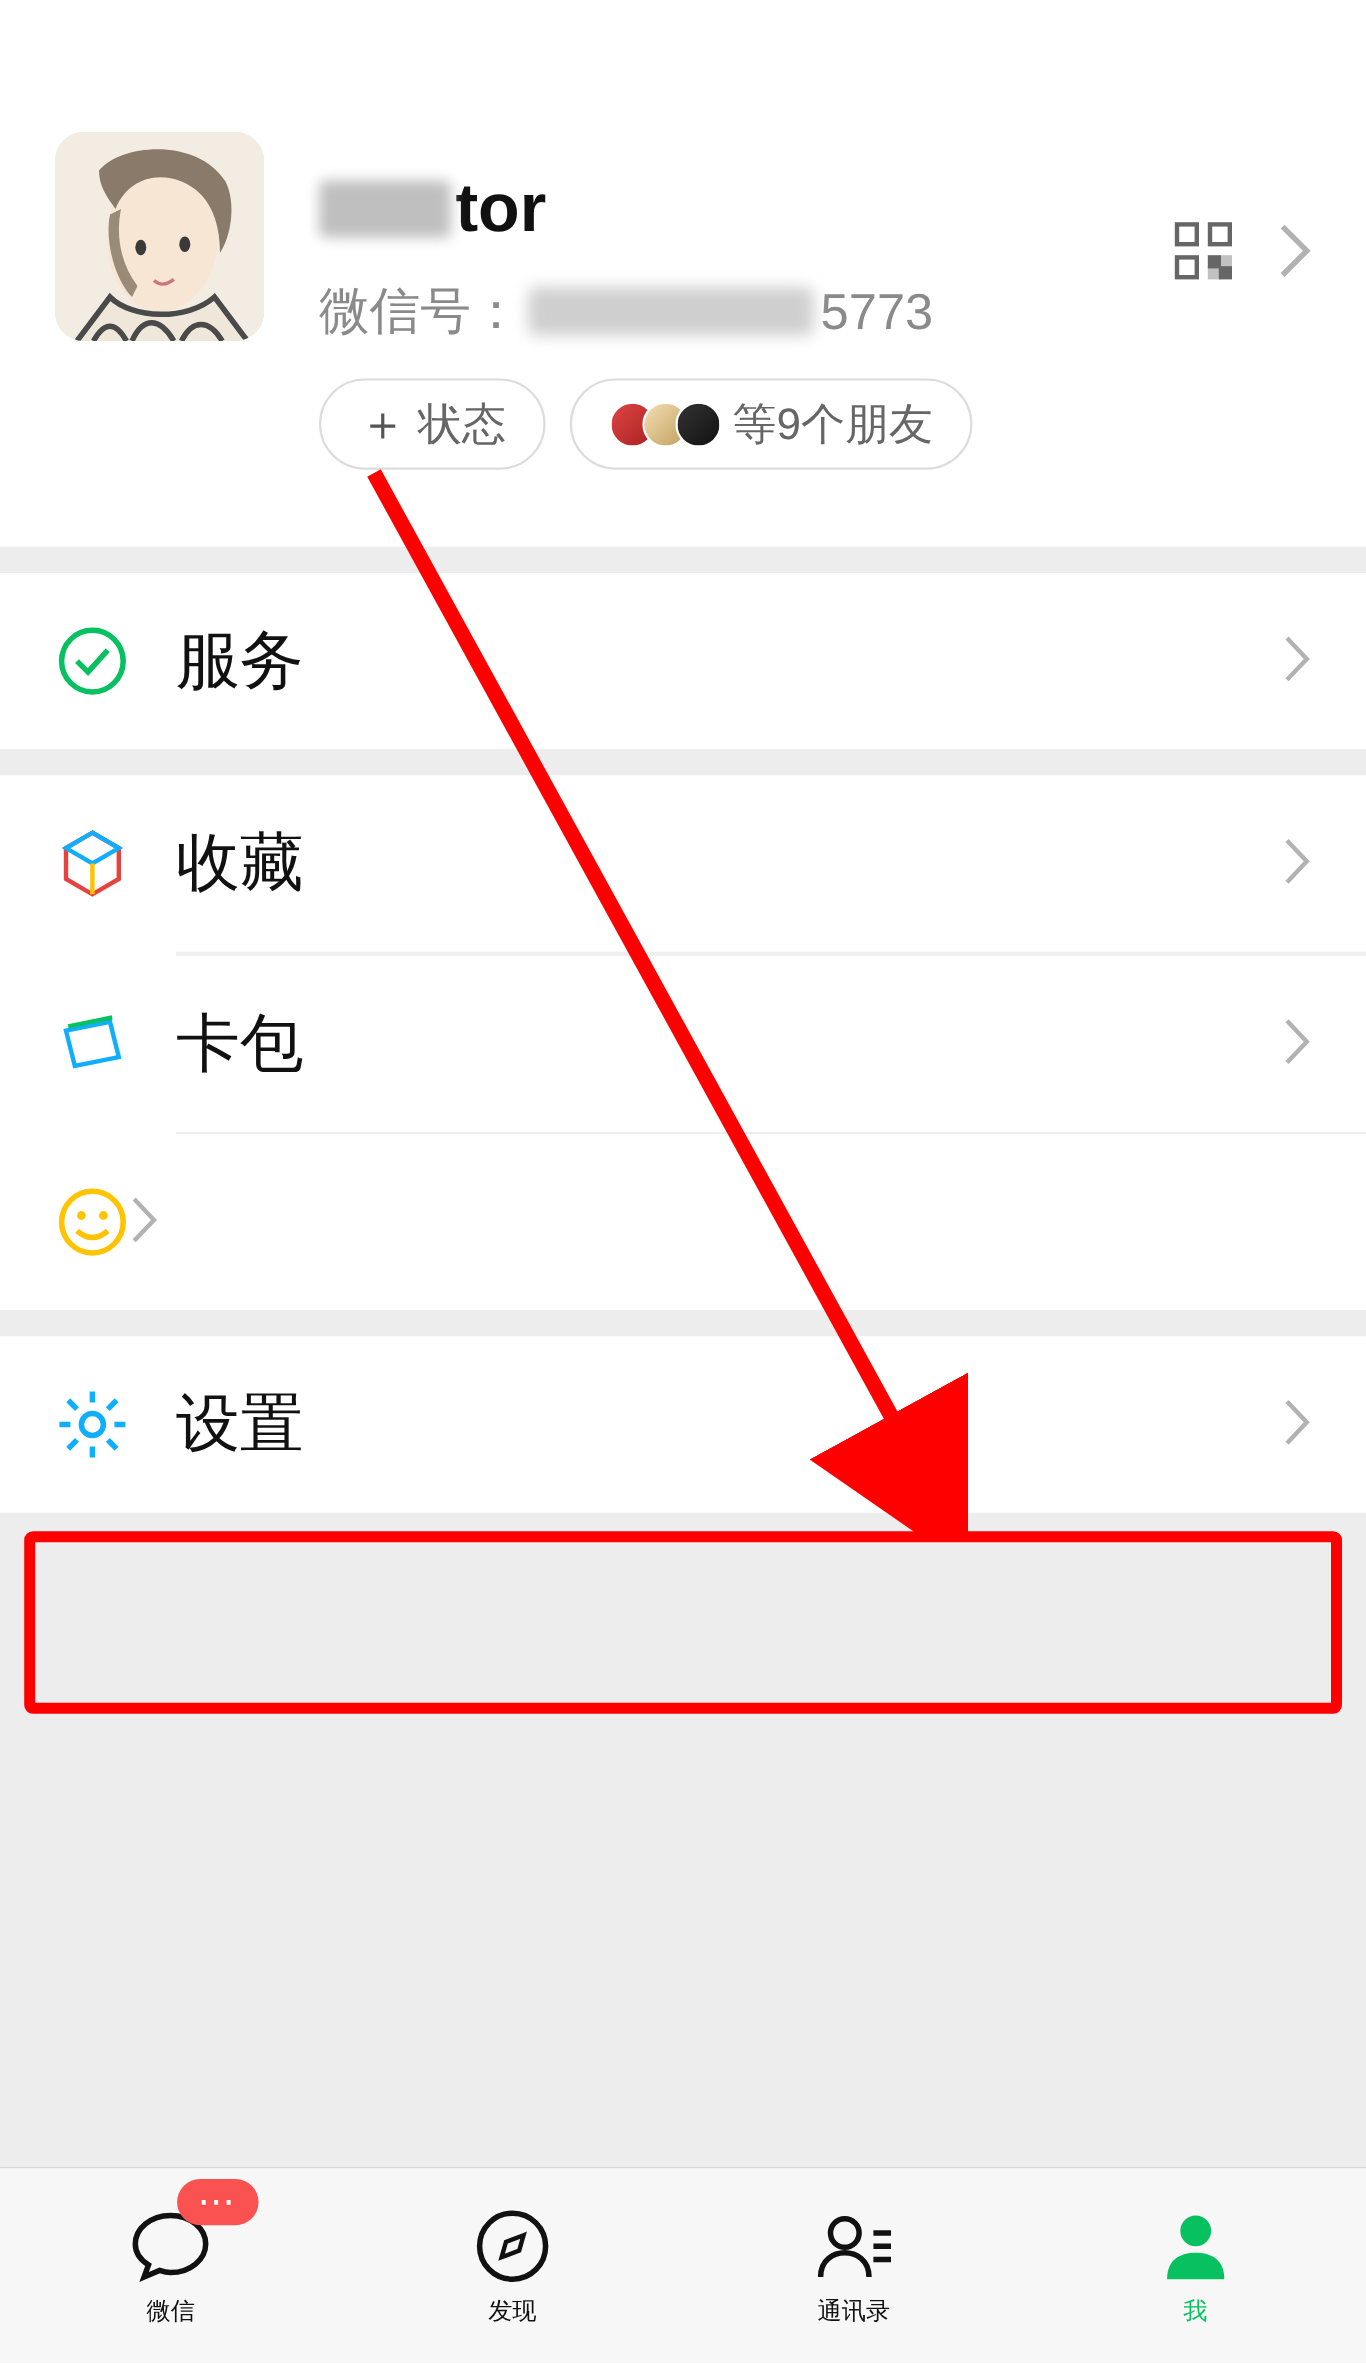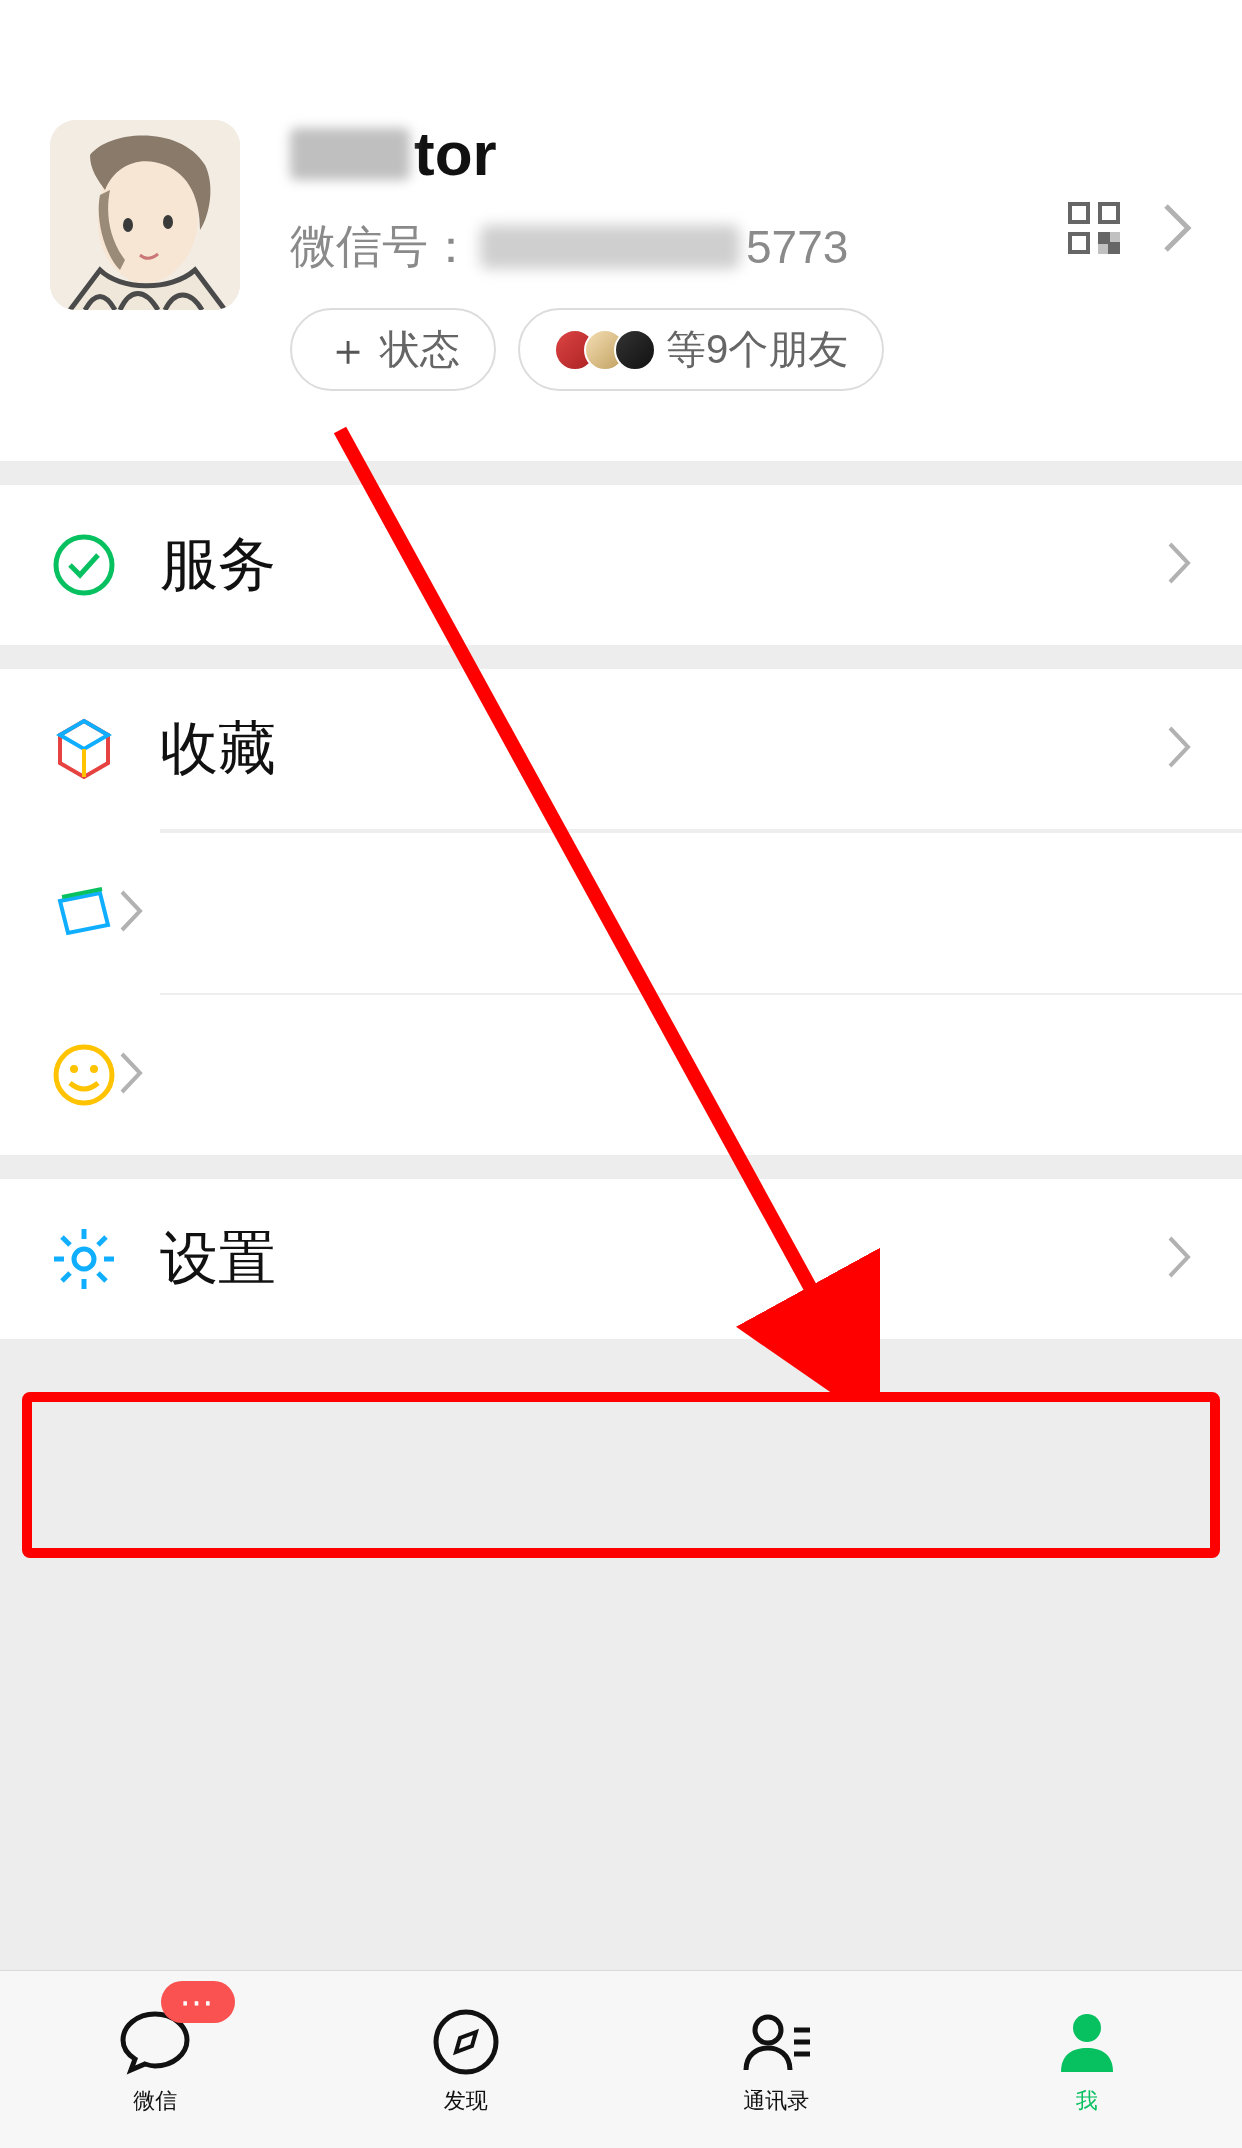--- a/index.html
+++ b/index.html
@@ -3,21 +3,21 @@
 <meta charset="utf-8">
 <style>
   * { margin: 0; padding: 0; box-sizing: border-box; }
   html, body { width: 1242px; height: 2148px; font-family: -apple-system, "PingFang SC", "Helvetica Neue", Arial, sans-serif; background: #ededed; overflow: hidden; }
   .screen { width: 1242px; height: 2148px; background: #ededed; position: relative; }
 
   
   .profile-card { background: #fff; padding: 120px 50px 70px 50px; display: flex; align-items: flex-start; position: relative; }
   .avatar { width: 190px; height: 190px; border-radius: 26px; background: linear-gradient(135deg,#f3ede5 0%,#e9dfd4 100%); flex-shrink: 0; position: relative; overflow: hidden; }
   .avatar svg { width: 100%; height: 100%; }
-  .profile-info { flex: 1; padding-left: 50px; display: flex; flex-direction: column; }
+  .profile-info { flex: 1; padding-left: 50px; display: flex; flex-direction: column; margin-top: 36px; }
   .nickname { font-size: 62px; font-weight: 600; color: #111; line-height: 1.1; display: flex; align-items: center; }
   .nickname .blur { display:inline-block; width:120px; height:52px; background:#bfbfbf; border-radius:6px; filter: blur(6px); margin-right:4px; }
   .wxid-row { margin-top: 28px; font-size: 46px; color: #8a8a8a; display: flex; align-items: center; }
   .wxid-row .blur2 { display:inline-block; width:260px; height:44px; background:#cfcfcf; border-radius:8px; filter: blur(7px); margin: 0 6px; }
   .pills { margin-top: 30px; display: flex; gap: 22px; }
   .pill { border: 2px solid #dcdcdc; border-radius: 60px; padding: 12px 34px; font-size: 40px; color: #666; display: inline-flex; align-items: center; gap: 10px; background:#fff; }
   .pill .plus { font-size: 44px; line-height: 1; color:#555; }
   .friend-avatars { display: inline-flex; }
   .friend-avatars span { width: 42px; height: 42px; border-radius: 50%; border: 2px solid #fff; margin-left: -12px; }
   .friend-avatars span:first-child { margin-left: 0; }
@@ -151,20 +151,21 @@
     </div>
     <div class="divider"></div>
     <div class="divider"></div>
     <div class="row">
       <span class="icon">
         <svg viewBox="0 0 68 68">
             <path d="M10 22 L50 14 L58 46 L18 54 Z" fill="none" stroke="#10aeff" stroke-width="4"></path>
             <line x1="12" y1="18" x2="52" y2="10" stroke="#07c160" stroke-width="4"></line>
           </svg>
       </span>
+      <span class="label">卡包</span>
       <span class="chev"><svg viewBox="0 0 26 46">
             <polyline points="4,4 22,23 4,42" fill="none" stroke="currentColor" stroke-width="4"></polyline>
           </svg></span>
     </div>
     <div class="divider"></div>
     <div class="row">
       <span class="icon">
         <svg viewBox="0 0 68 68">
             <circle cx="34" cy="34" r="28" fill="none" stroke="#ffc300" stroke-width="5"></circle>
             <circle cx="24" cy="28" r="4" fill="#ffc300"></circle>

